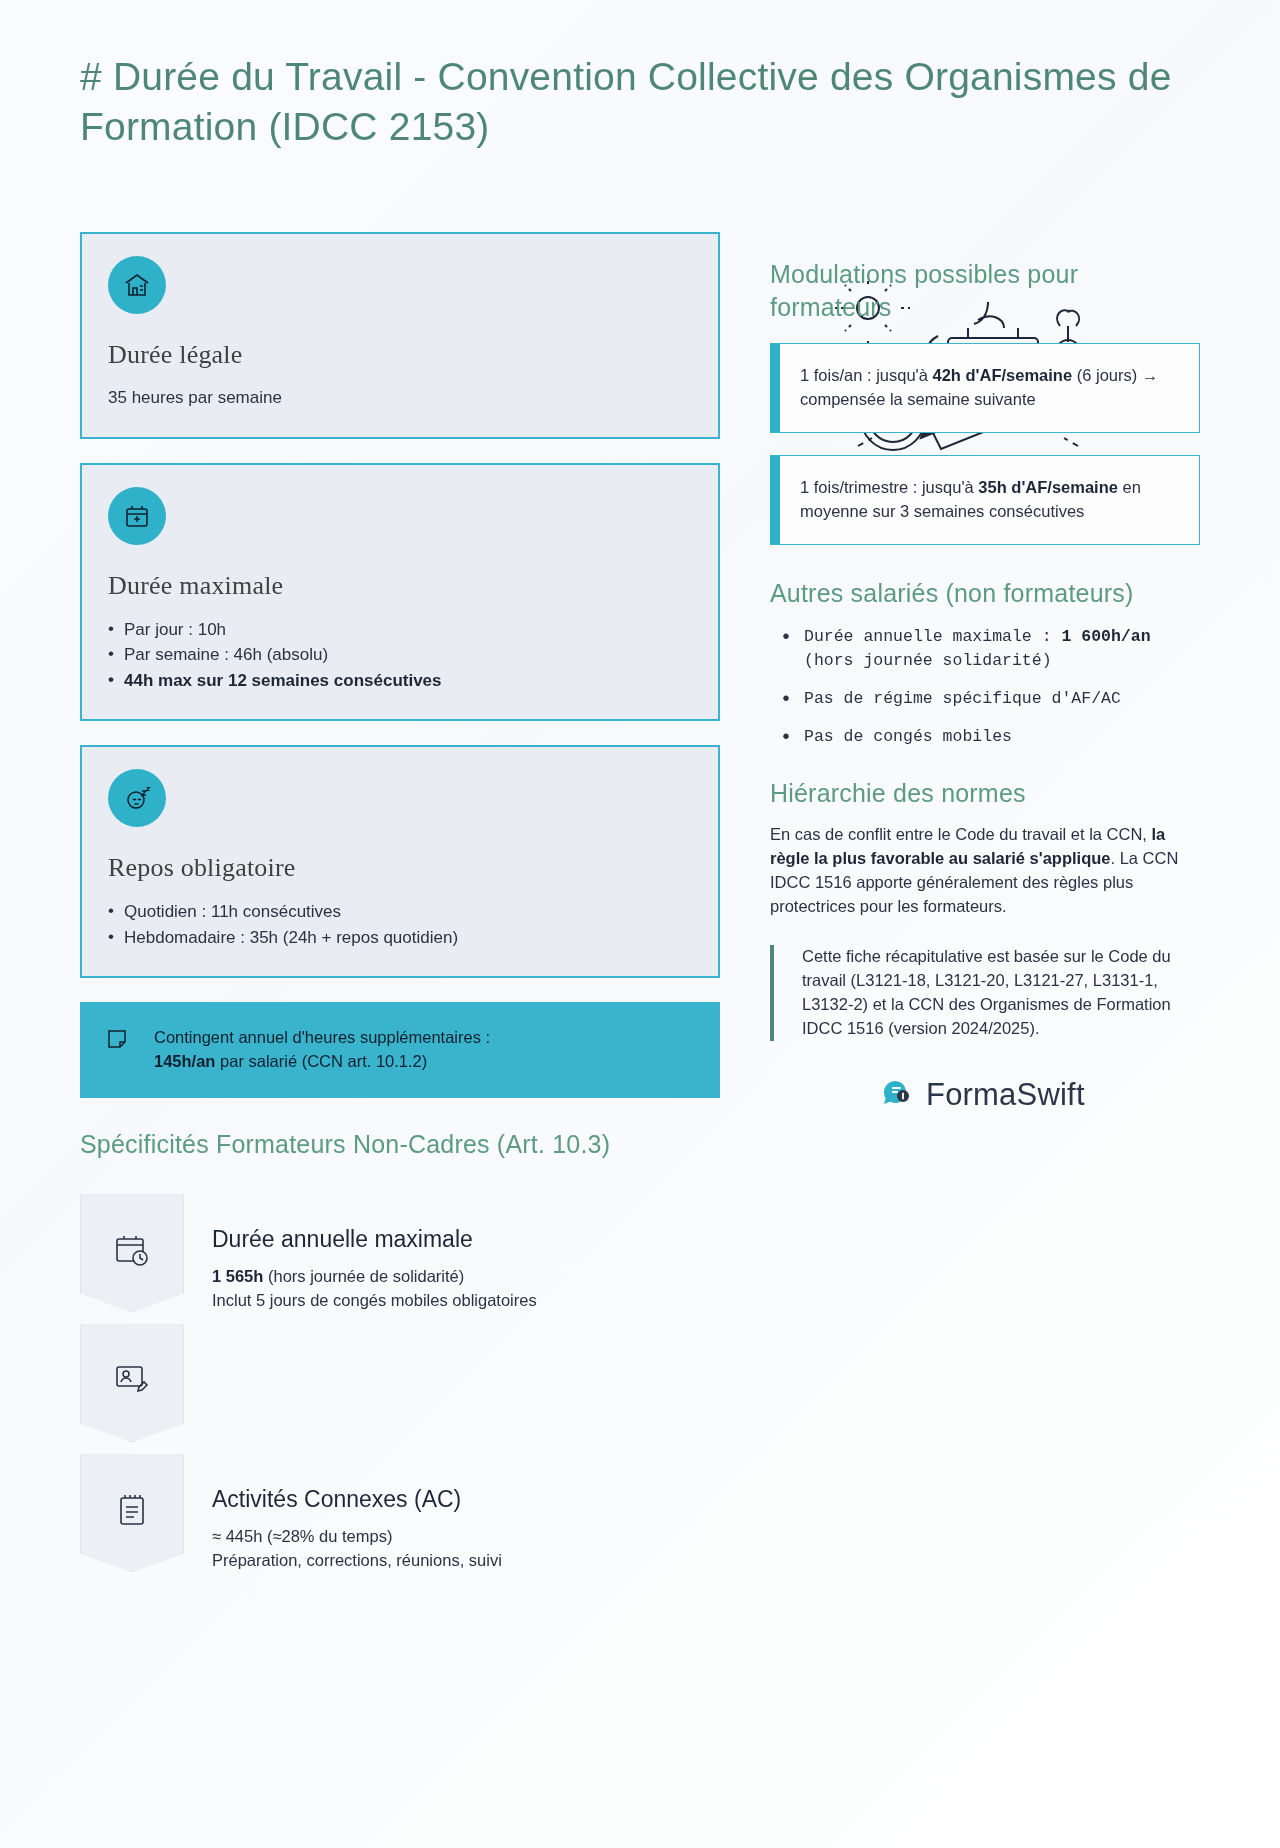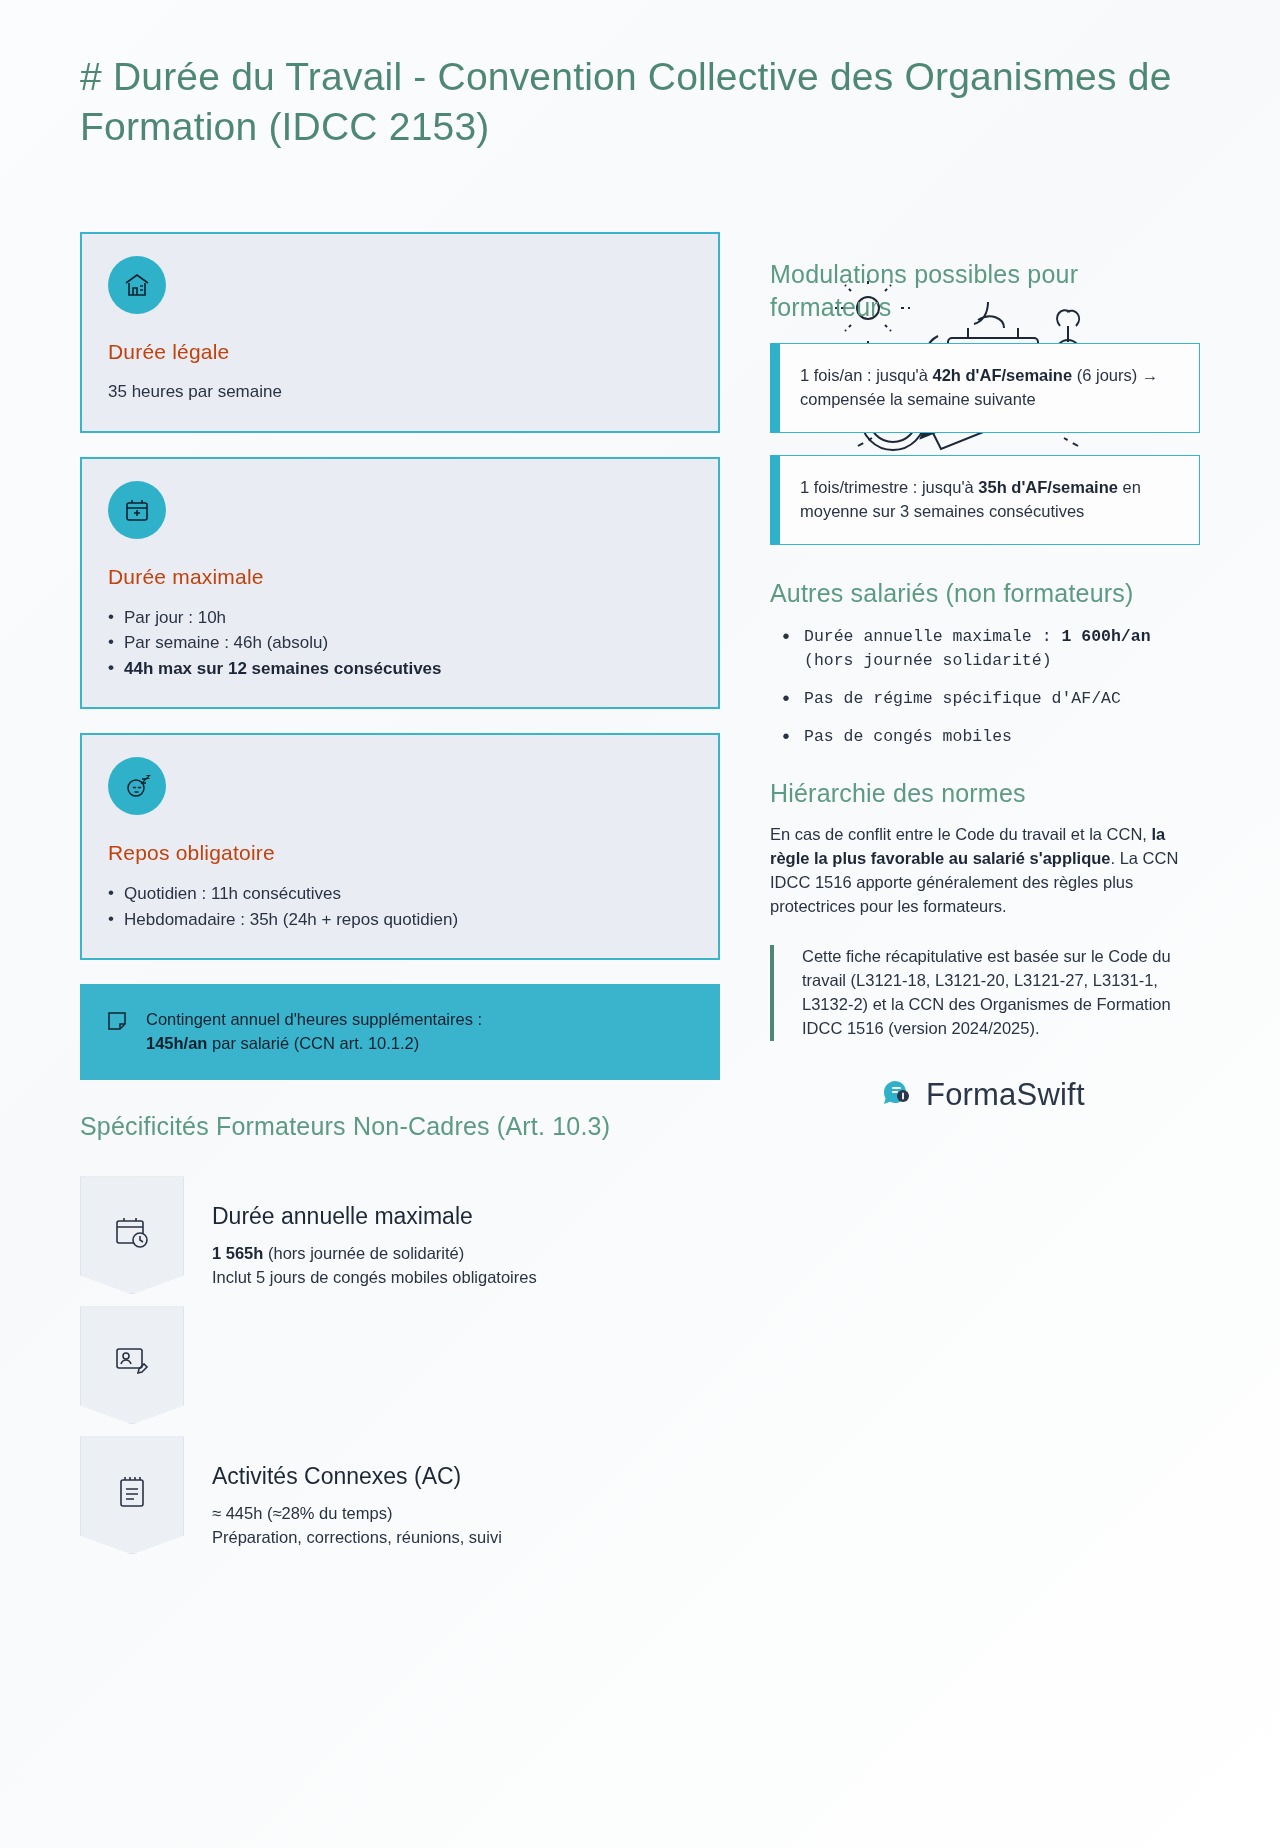--- a/index.html
+++ b/index.html
@@ -58,25 +58,26 @@
     height: 58px;
     border-radius: 50%;
     background: #2fb2c9;
     display: flex;
     align-items: center;
     justify-content: center;
     margin-bottom: 26px;
   }
   .card-icon svg { display: block; }
   .card-title {
-    font-size: 21px;
-    color: #c2410c;
+    font-size: 26px;
+    color: #404040;
     font-weight: 400;
     margin-bottom: 16px;
     letter-spacing: 0.2px;
+    font-family: Liberation Serif, serif;
   }
   .card-sub {
     font-size: 17px;
     color: #2a3244;
     line-height: 1.45;
   }
   .card-list {
     list-style: none;
     font-size: 17px;
     color: #2a3244;
@@ -91,21 +92,21 @@
     color: #2a3244;
   }
   .card-list li.strong { font-weight: bold; color: #1d2738; }
 
   
   .banner {
     background: #3ab4cc;
     padding: 24px 26px;
     display: flex;
     align-items: flex-start;
-    gap: 18px;
+    gap: 26px;
     margin-top: 6px;
     margin-bottom: 30px;
   }
   .banner-icon { flex: 0 0 auto; padding-top: 2px; }
   .banner-text {
     font-size: 16.5px;
     color: #11202e;
     line-height: 1.45;
   }
   .banner-text b { font-weight: bold; }
@@ -119,21 +120,21 @@
     letter-spacing: 0.2px;
   }
   .sh-left { margin-bottom: 34px; }
   .sh-right { margin-bottom: 20px; }
   .sh-right-2 { margin-top: 32px; margin-bottom: 16px; }
   .sh-right-3 { margin-top: 28px; margin-bottom: 14px; }
 
   
   .chev-row {
     display: flex;
-    align-items: center;
+    align-items: flex-end;
     gap: 28px;
     margin-bottom: 12px;
   }
   .chev {
     position: relative;
     flex: 0 0 auto;
     width: 104px;
     height: 118px;
     background: #eceff4;
     border: 1px solid #dfe4ec;

